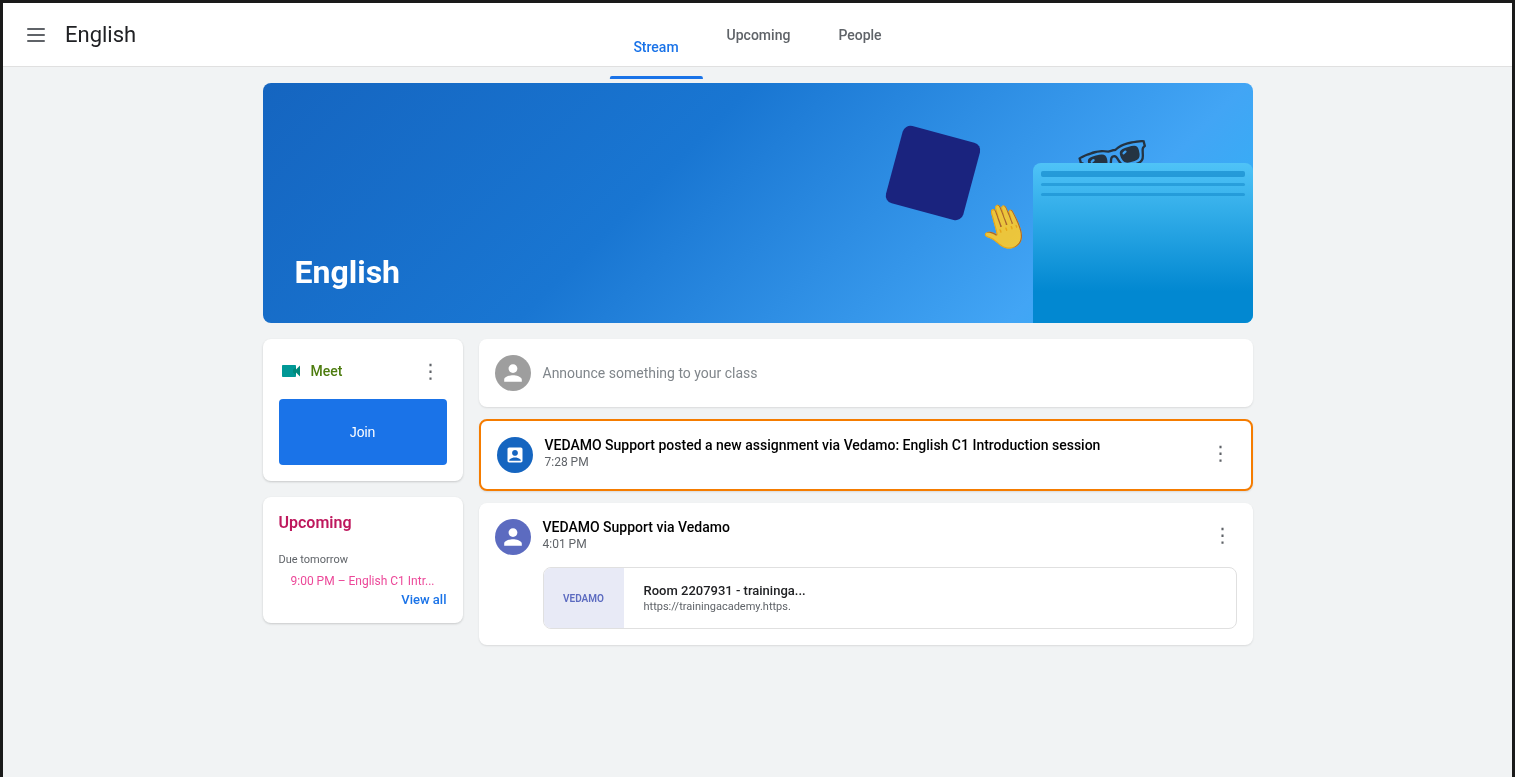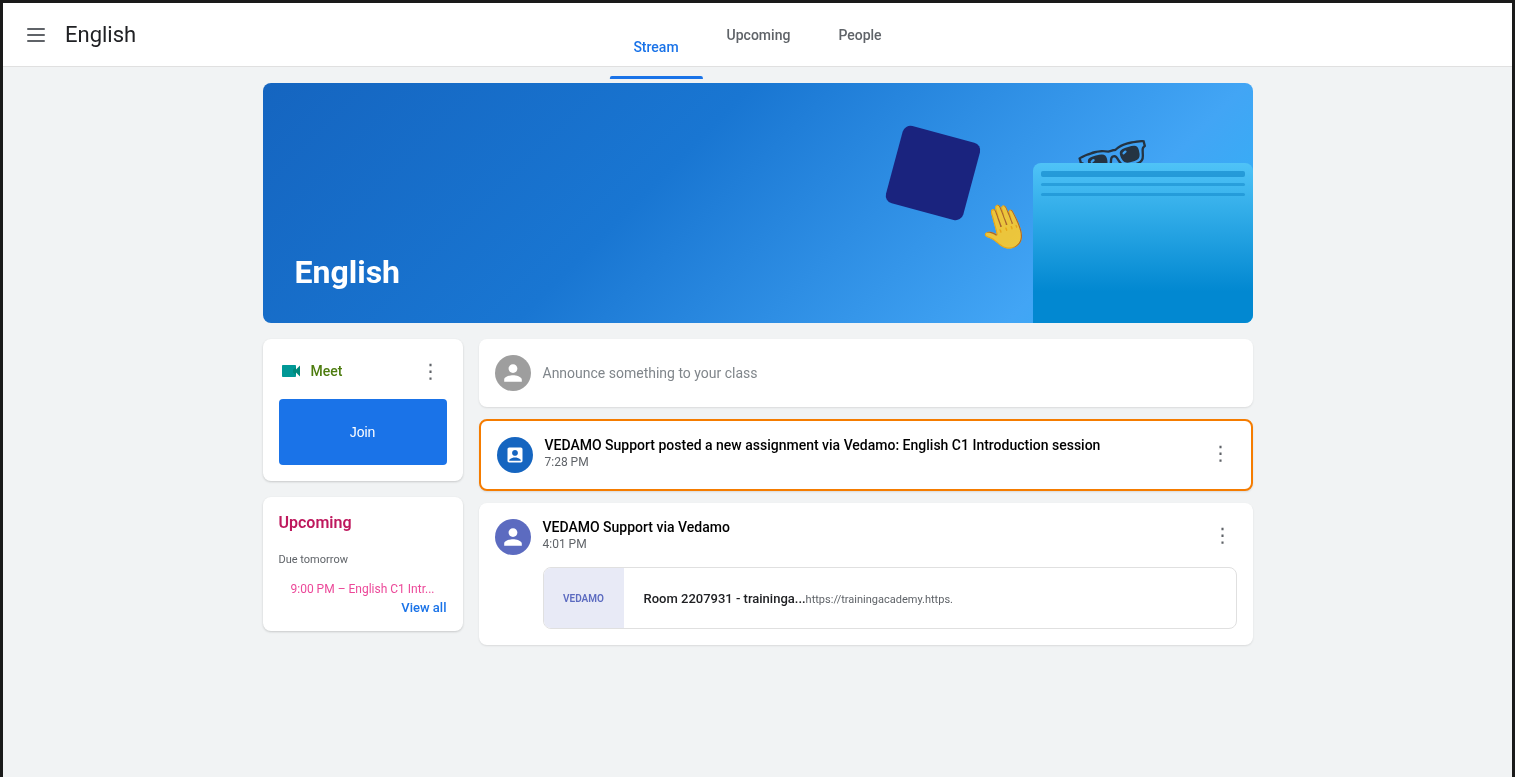--- a/index.html
+++ b/index.html
@@ -217,21 +217,21 @@
     
     .upcoming-title {
       font-size: 16px;
       font-weight: 600;
       color: #be185d;
       margin-bottom: 21px;
     }
     .upcoming-due {
       font-size: 11px;
       color: #5f6368;
-      margin-bottom: 16px;
+      margin-bottom: 8px;
     }
     .upcoming-item {
       font-size: 12px;
       color: #ec4899;
       text-align: center;
     }
     .view-all-link {
       display: block;
       text-align: right;
       color: #1a73e8;
@@ -356,21 +356,21 @@
       display: flex;
       align-items: center;
       justify-content: center;
       font-size: 10px;
       color: #5c6bc0;
       font-weight: 600;
     }
     .link-info {
       padding: 8px;
       display: flex;
-      flex-direction: row;
+      flex-direction: column;
       justify-content: center;
     }
     .link-title {
       font-size: 13px;
       font-weight: 500;
       color: #202124;
     }
     .link-url {
       font-size: 11px;
       color: #5f6368;

